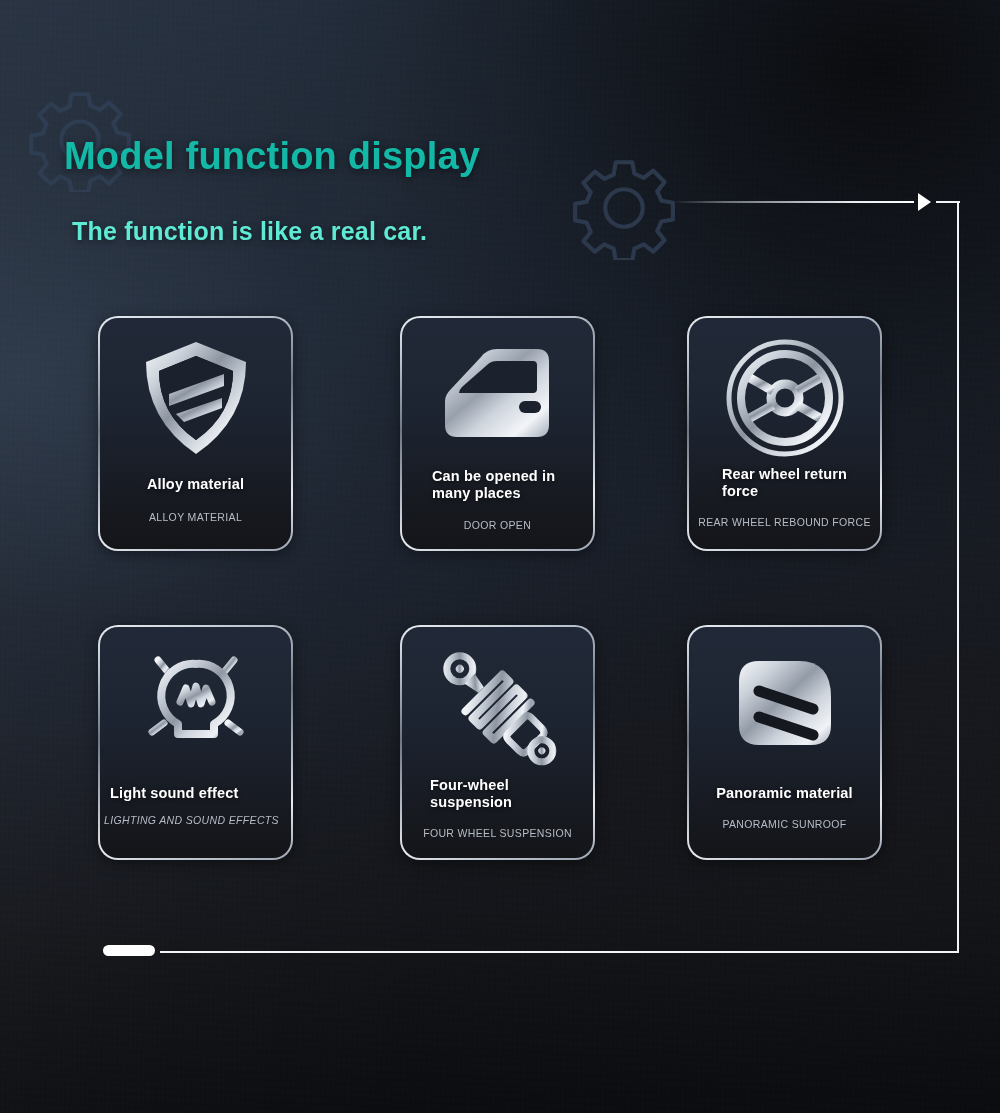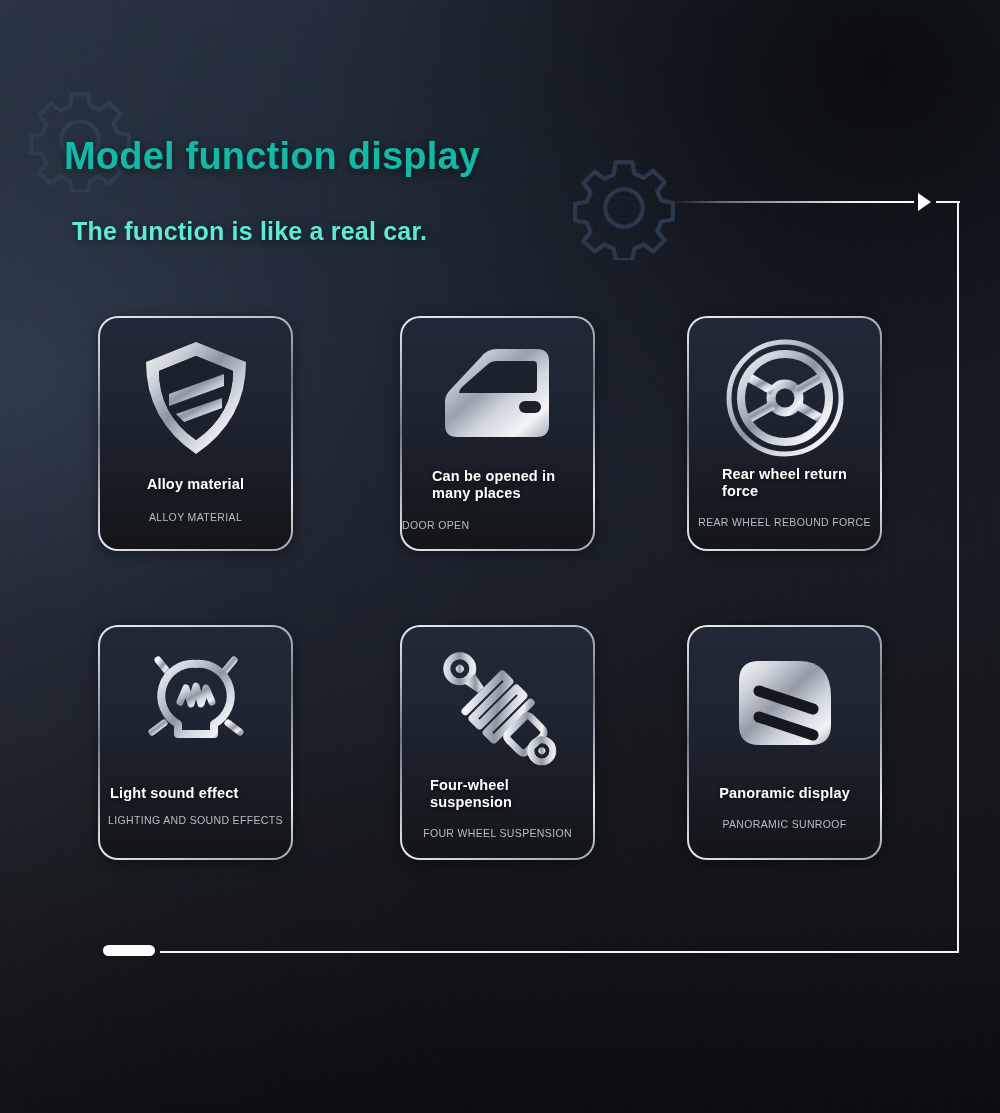--- a/index.html
+++ b/index.html
@@ -107,25 +107,25 @@
   #card-0 .card-text{ top:158px; }
   #card-1 .card-text{ top:150px; }
   #card-2 .card-text{ top:148px; }
   #card-3 .card-text{ top:158px; }
   #card-4 .card-text{ top:150px; }
   #card-5 .card-text{ top:158px; }
 
   #card-0 .card-title{ padding:0 12px; text-align:center; }
   #card-0 .card-sub  { padding:18px 8px 0; text-align:center; }
   #card-1 .card-title{ padding:0 0 0 30px; text-align:left; }
-  #card-1 .card-sub  { padding:17px 0 0 0;  }
+  #card-1 .card-sub  { padding:17px 0 0 0;  text-align:center; }
   #card-2 .card-title{ padding:0 9px 0 33px; text-align:left; }
   #card-2 .card-sub  { padding:16px 0 0 0;  text-align:center; }
   #card-3 .card-title{ padding:0 10px; text-align:left; }
-  #card-3 .card-sub  { padding:12px 4px 0; text-align:center; }
+  #card-3 .card-sub  { padding:12px 4px 0; text-align:left;font-style:italic; }
   #card-4 .card-title{ padding:0 0 0 28px; text-align:left; }
   #card-4 .card-sub  { padding:16px 0 0 0;  text-align:center; }
   #card-5 .card-title{ padding:0 8px; text-align:center; }
   #card-5 .card-sub  { padding:16px 4px 0; text-align:center; }
 
   svg{ display:block; }
 </style>
 </head>
 <body>
 
@@ -346,18 +346,18 @@
           </linearGradient>
         </defs>
         <path d="M10 30 Q10 10 30 10 L70 10 Q102 10 102 46 L102 74 Q102 94 82 94 L30 94 Q10 94 10 74 Z" fill="url(#mt5)"></path>
         <g stroke="#15181f" stroke-width="11" stroke-linecap="round">
           <line x1="30" y1="40" x2="84" y2="58"></line>
           <line x1="30" y1="66" x2="84" y2="84"></line>
         </g>
       </svg>
     </div>
     <div class="card-text">
-      <div class="card-title">Panoramic display</div>
+      <div class="card-title">Panoramic material</div>
       <div class="card-sub">PANORAMIC SUNROOF</div>
     </div>
   </div>
 
 </div>
 
 </body></html>

